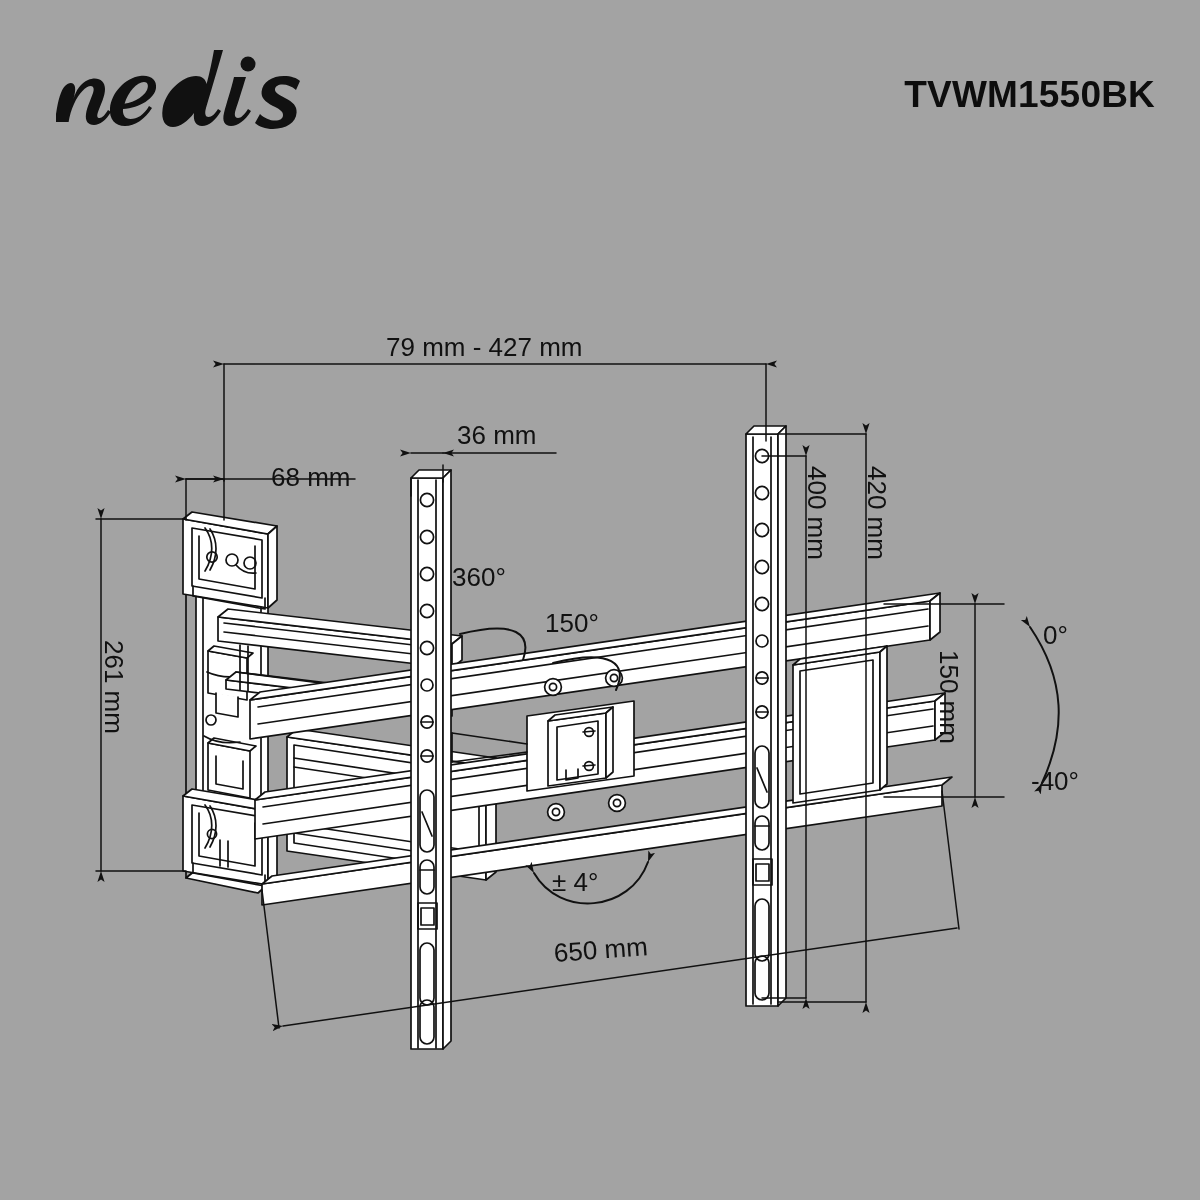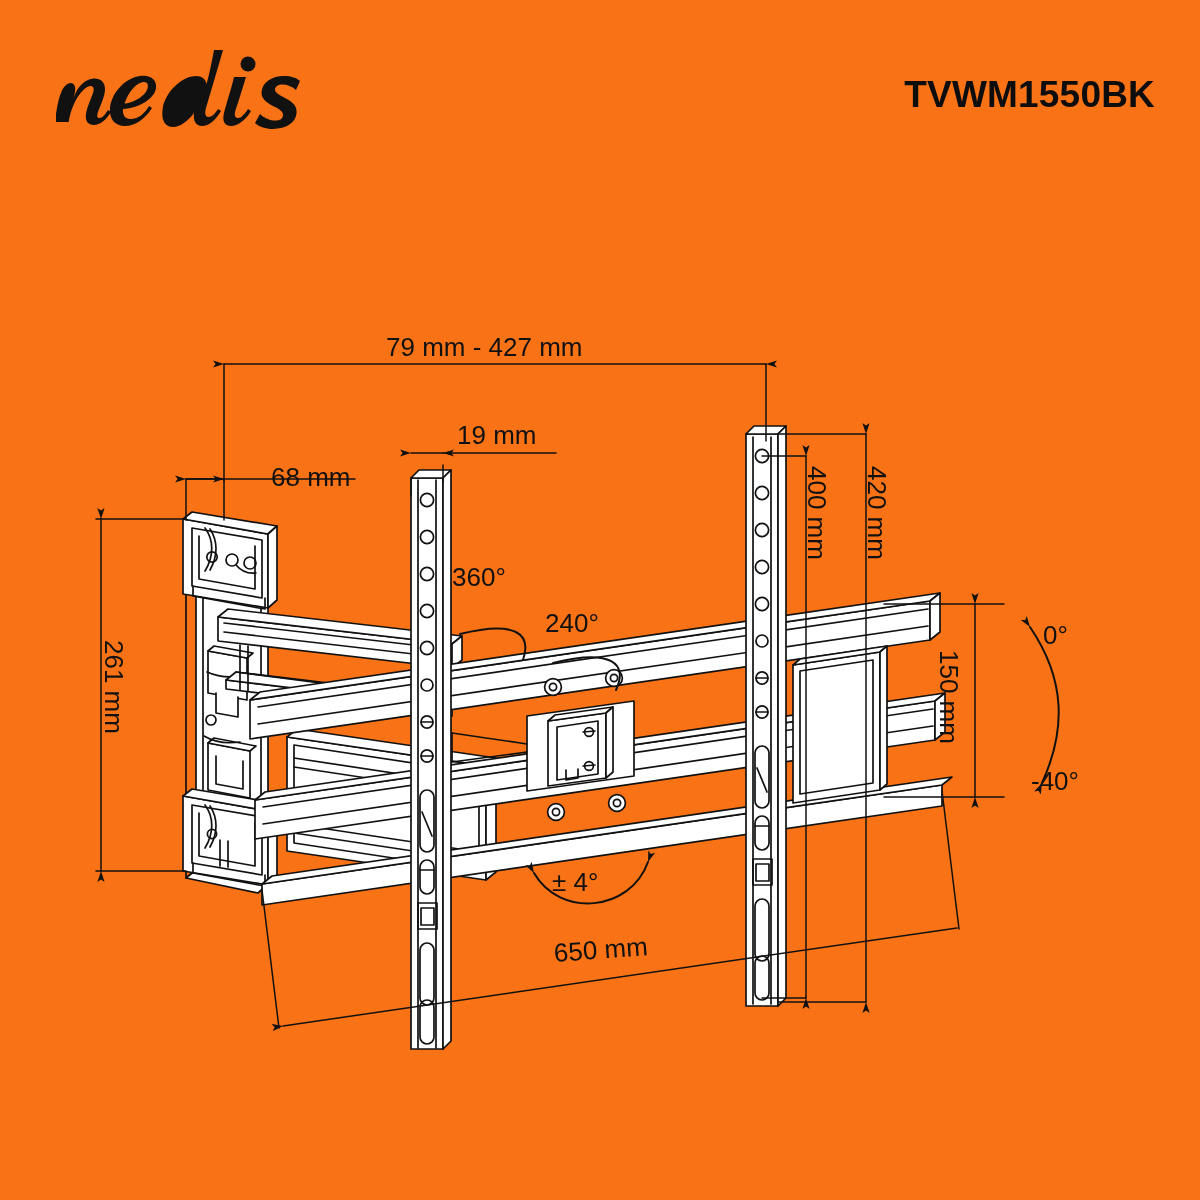--- a/index.html
+++ b/index.html
@@ -4,21 +4,21 @@
 <style>
   html, body {
     margin: 0;
     padding: 0;
     background: #ffffff;
   }
   #page {
     position: relative;
     width: 1200px;
     height: 1200px;
-    background: #f97316;
+    background: #a3a3a3;
     font-family: "Liberation Sans", sans-serif;
     overflow: hidden;
   }
   
   #header {
     position: absolute;
     top: 0; left: 0;
     width: 1200px;
     height: 160px;
   }
@@ -342,36 +342,36 @@
           <path d="M1030,627 C1066,680 1066,730 1042,783" marker-start="url(#arrL)" marker-end="url(#arrR)"></path>
         </g>
       </g>
     </svg>
 
     
     <div class="dim-label sz-big" style="left:386px; top:334px;">79 mm - 427 mm</div>
 
     <div class="dim-label sz-big" style="left:271px; top:448px;margin-top:16px;">68 mm</div>
 
-    <div class="dim-label sz-big" style="left:457px; top:422px;">19 mm</div>
+    <div class="dim-label sz-big" style="left:457px; top:422px;">36 mm</div>
 
     <div class="dim-label sz-big rot90" style="left:830px; top:466px;">400 mm</div>
 
     <div class="dim-label sz-big rot90" style="left:890px; top:466px;">420 mm</div>
 
     <div class="dim-label sz-big rot90" style="left:962px; top:650px;">150 mm</div>
 
     <div class="dim-label sz-big rot90" style="left:127px; top:640px;">261 mm</div>
 
     <div class="dim-label sz-big rot-sl" style="left:553px; top:940px;">650 mm</div>
 
     
     <div class="dim-label sz-big" style="left:452px; top:564px;">360°</div>
 
-    <div class="dim-label sz-big" style="left:545px; top:610px;">240°</div>
+    <div class="dim-label sz-big" style="left:545px; top:610px;">150°</div>
 
     <div class="dim-label sz-big" style="left:552px; top:869px;">± 4°</div>
 
     <div class="dim-label sz-big" style="left:1043px; top:622px;">0°</div>
 
     <div class="dim-label sz-big" style="left:1031px; top:768px;">-40°</div>
   </div>
 </div>
 
 </body></html>

